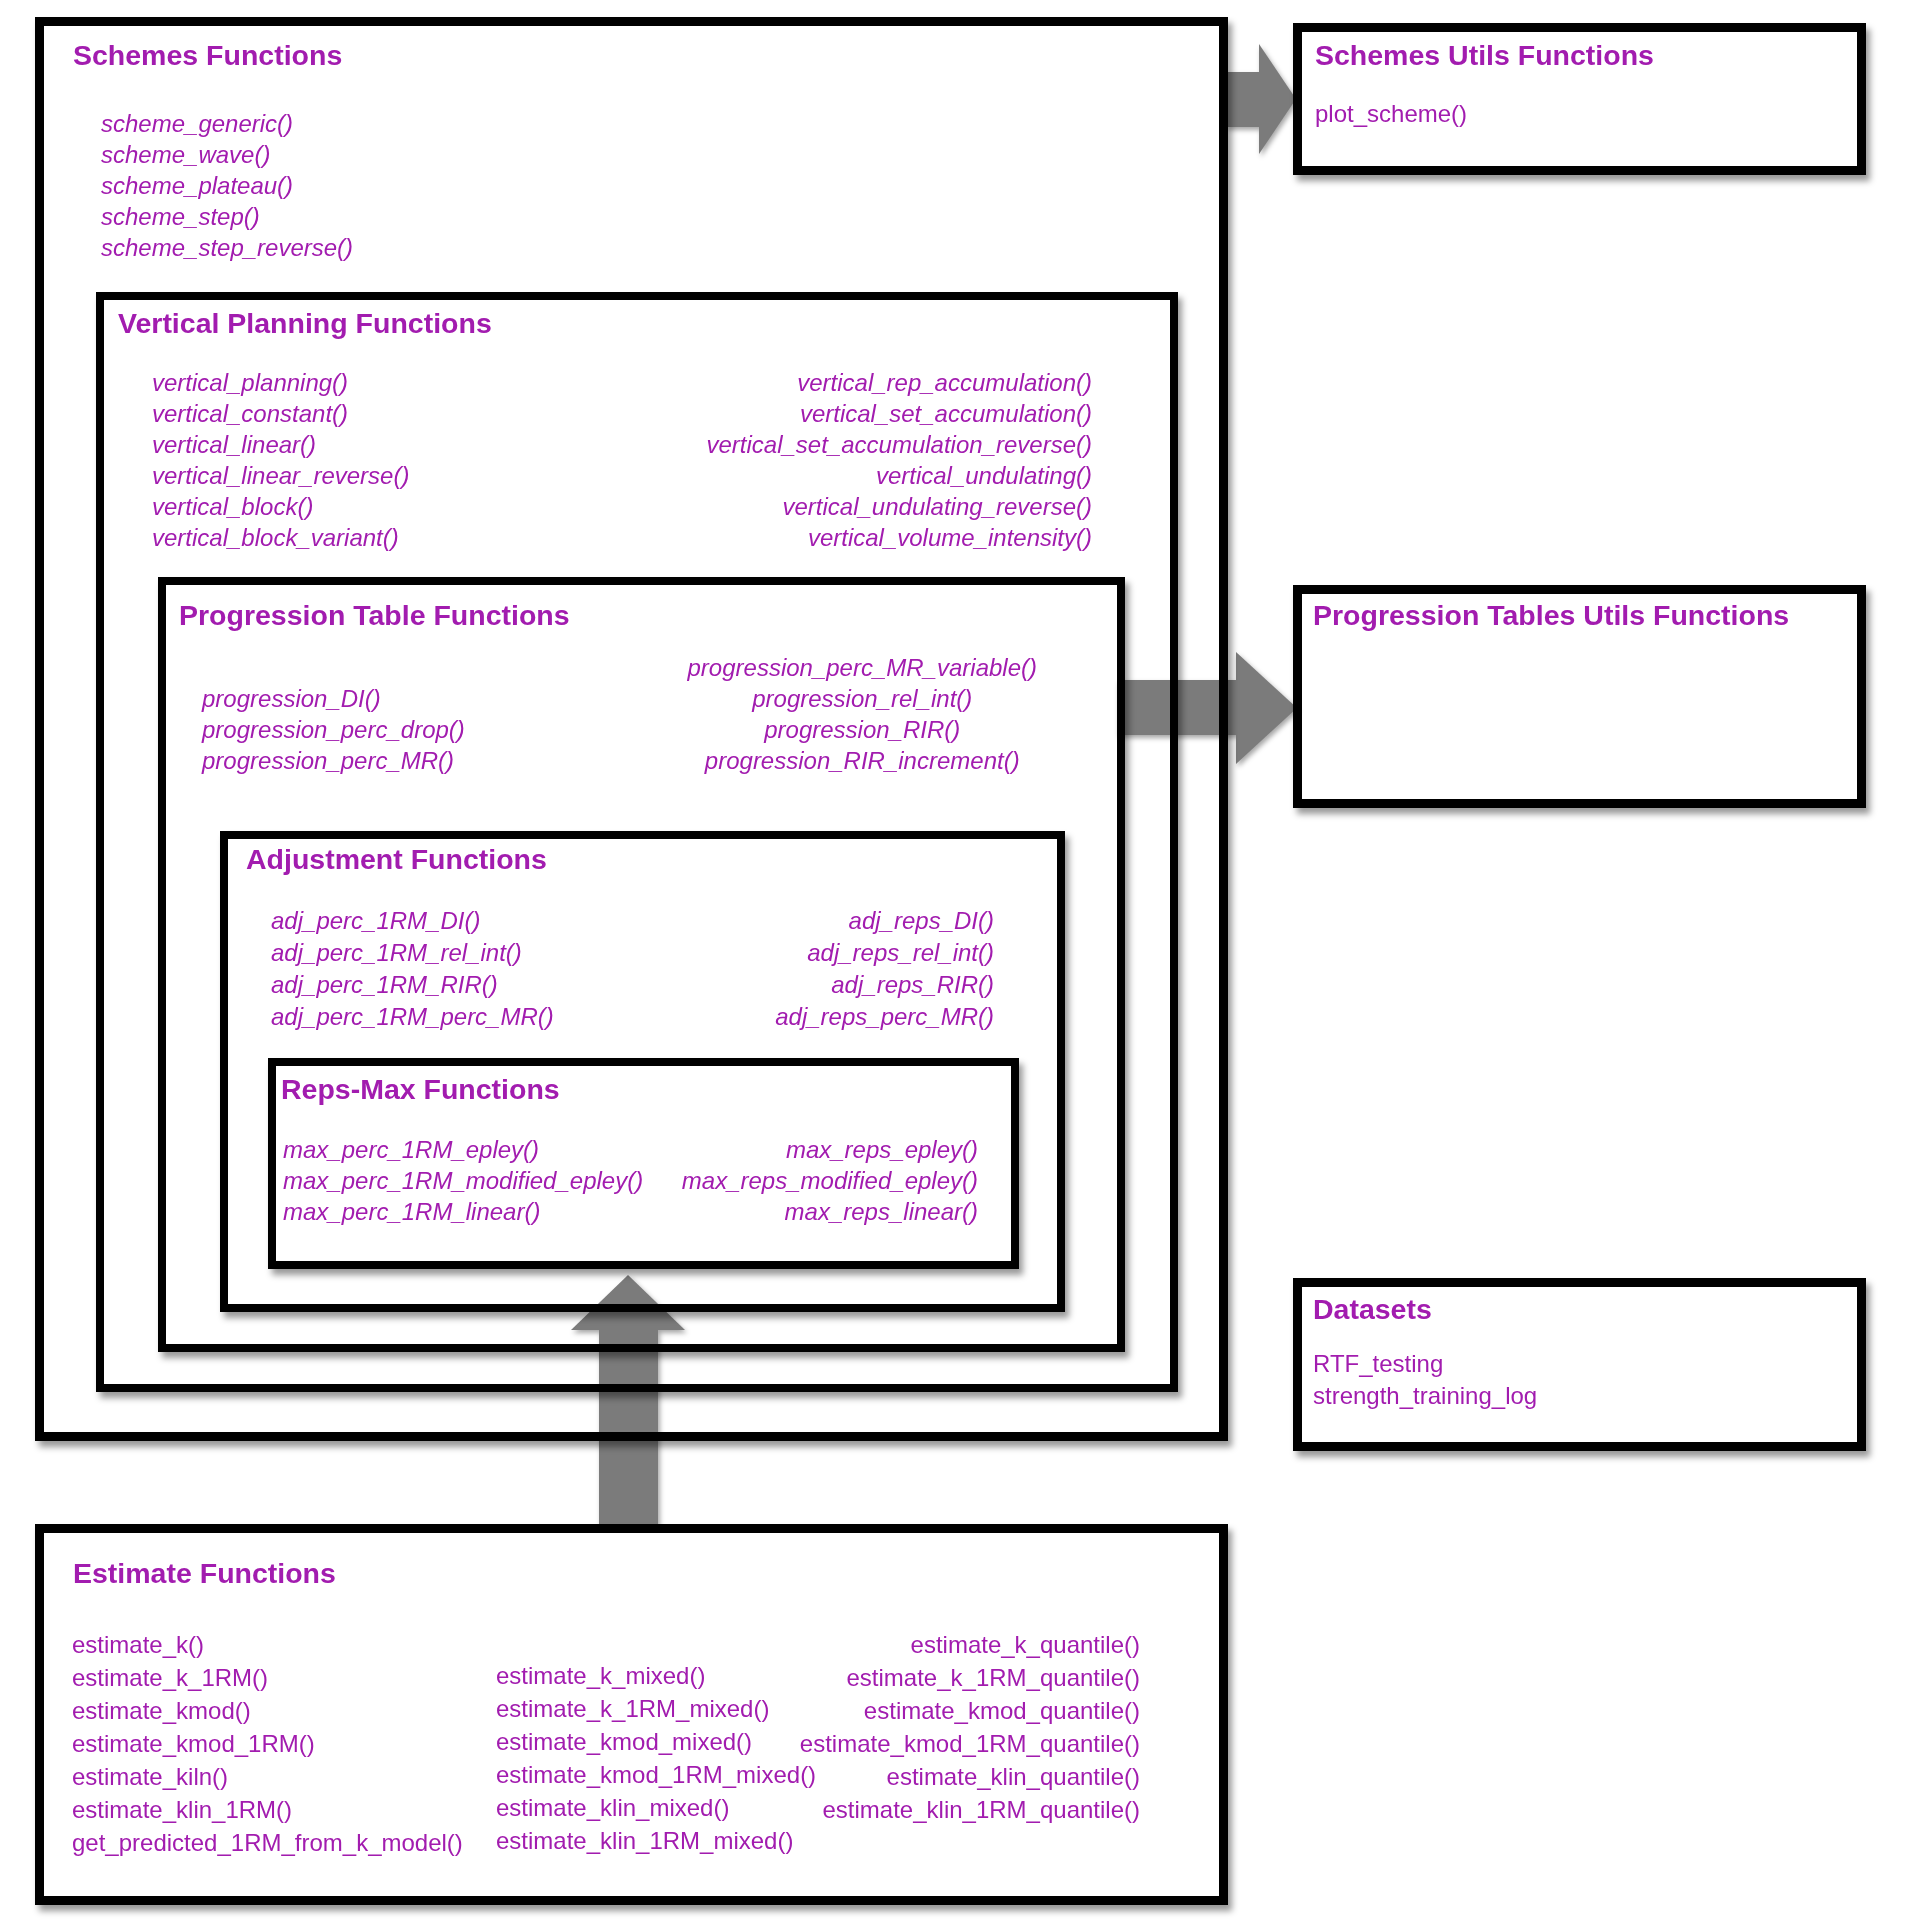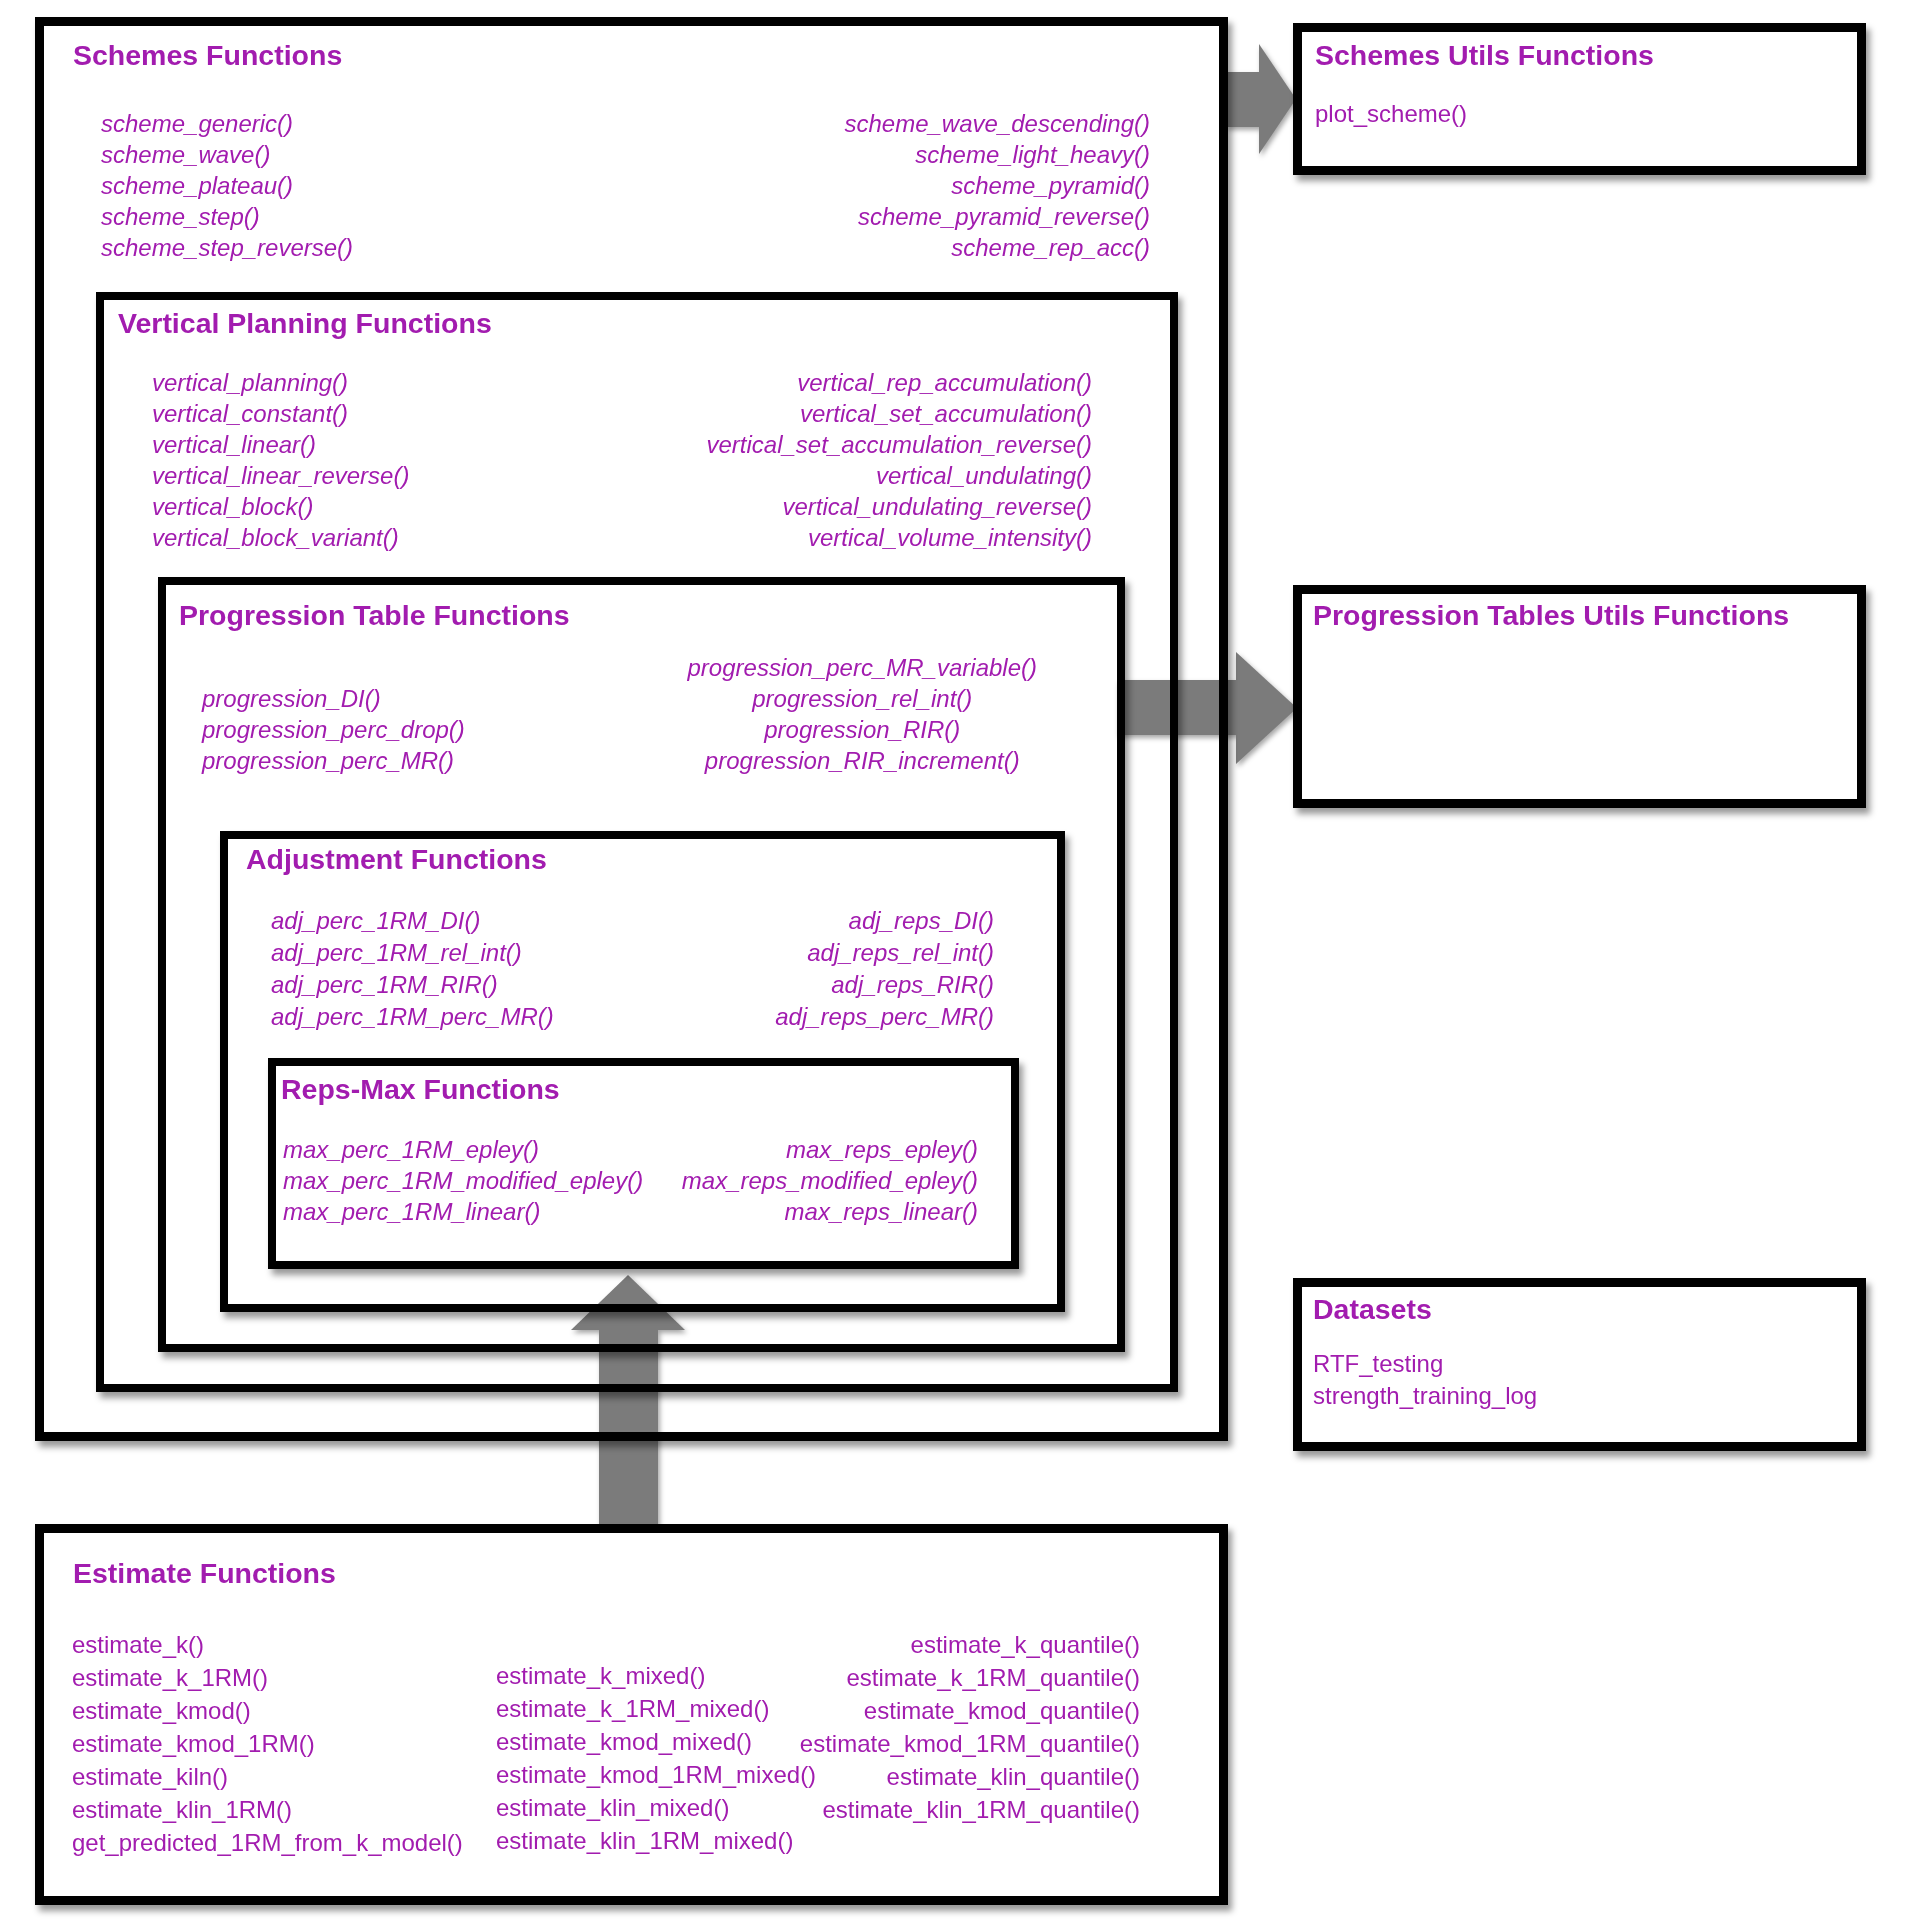--- a/index.html
+++ b/index.html
@@ -61,27 +61,20 @@
   <div class="txt box-title" style="left:1313px;top:599px;">Progression Tables Utils Functions</div>
   <div class="txt box-title" style="left:1313px;top:1293px;">Datasets</div>
   <div class="txt box-title" style="left:73px;top:1557px;">Estimate Functions</div>
 
   <div class="txt fn-col italic" style="left:101px;top:108px;">
       <div>scheme_generic()</div>
       <div>scheme_wave()</div>
       <div>scheme_plateau()</div>
       <div>scheme_step()</div>
       <div>scheme_step_reverse()</div>
-    </div>
-  <div class="txt fn-col italic ralign" style="right:756px;top:108px;">
-      <div>scheme_wave_descending()</div>
-      <div>scheme_light_heavy()</div>
-      <div>scheme_pyramid()</div>
-      <div>scheme_pyramid_reverse()</div>
-      <div>scheme_rep_acc()</div>
     </div>
 
   <div class="txt fn-col italic ralign" style="right:814px;top:367px;">
       <div>vertical_rep_accumulation()</div>
       <div>vertical_set_accumulation()</div>
       <div>vertical_set_accumulation_reverse()</div>
       <div>vertical_undulating()</div>
       <div>vertical_undulating_reverse()</div>
       <div>vertical_volume_intensity()</div>
     </div>

